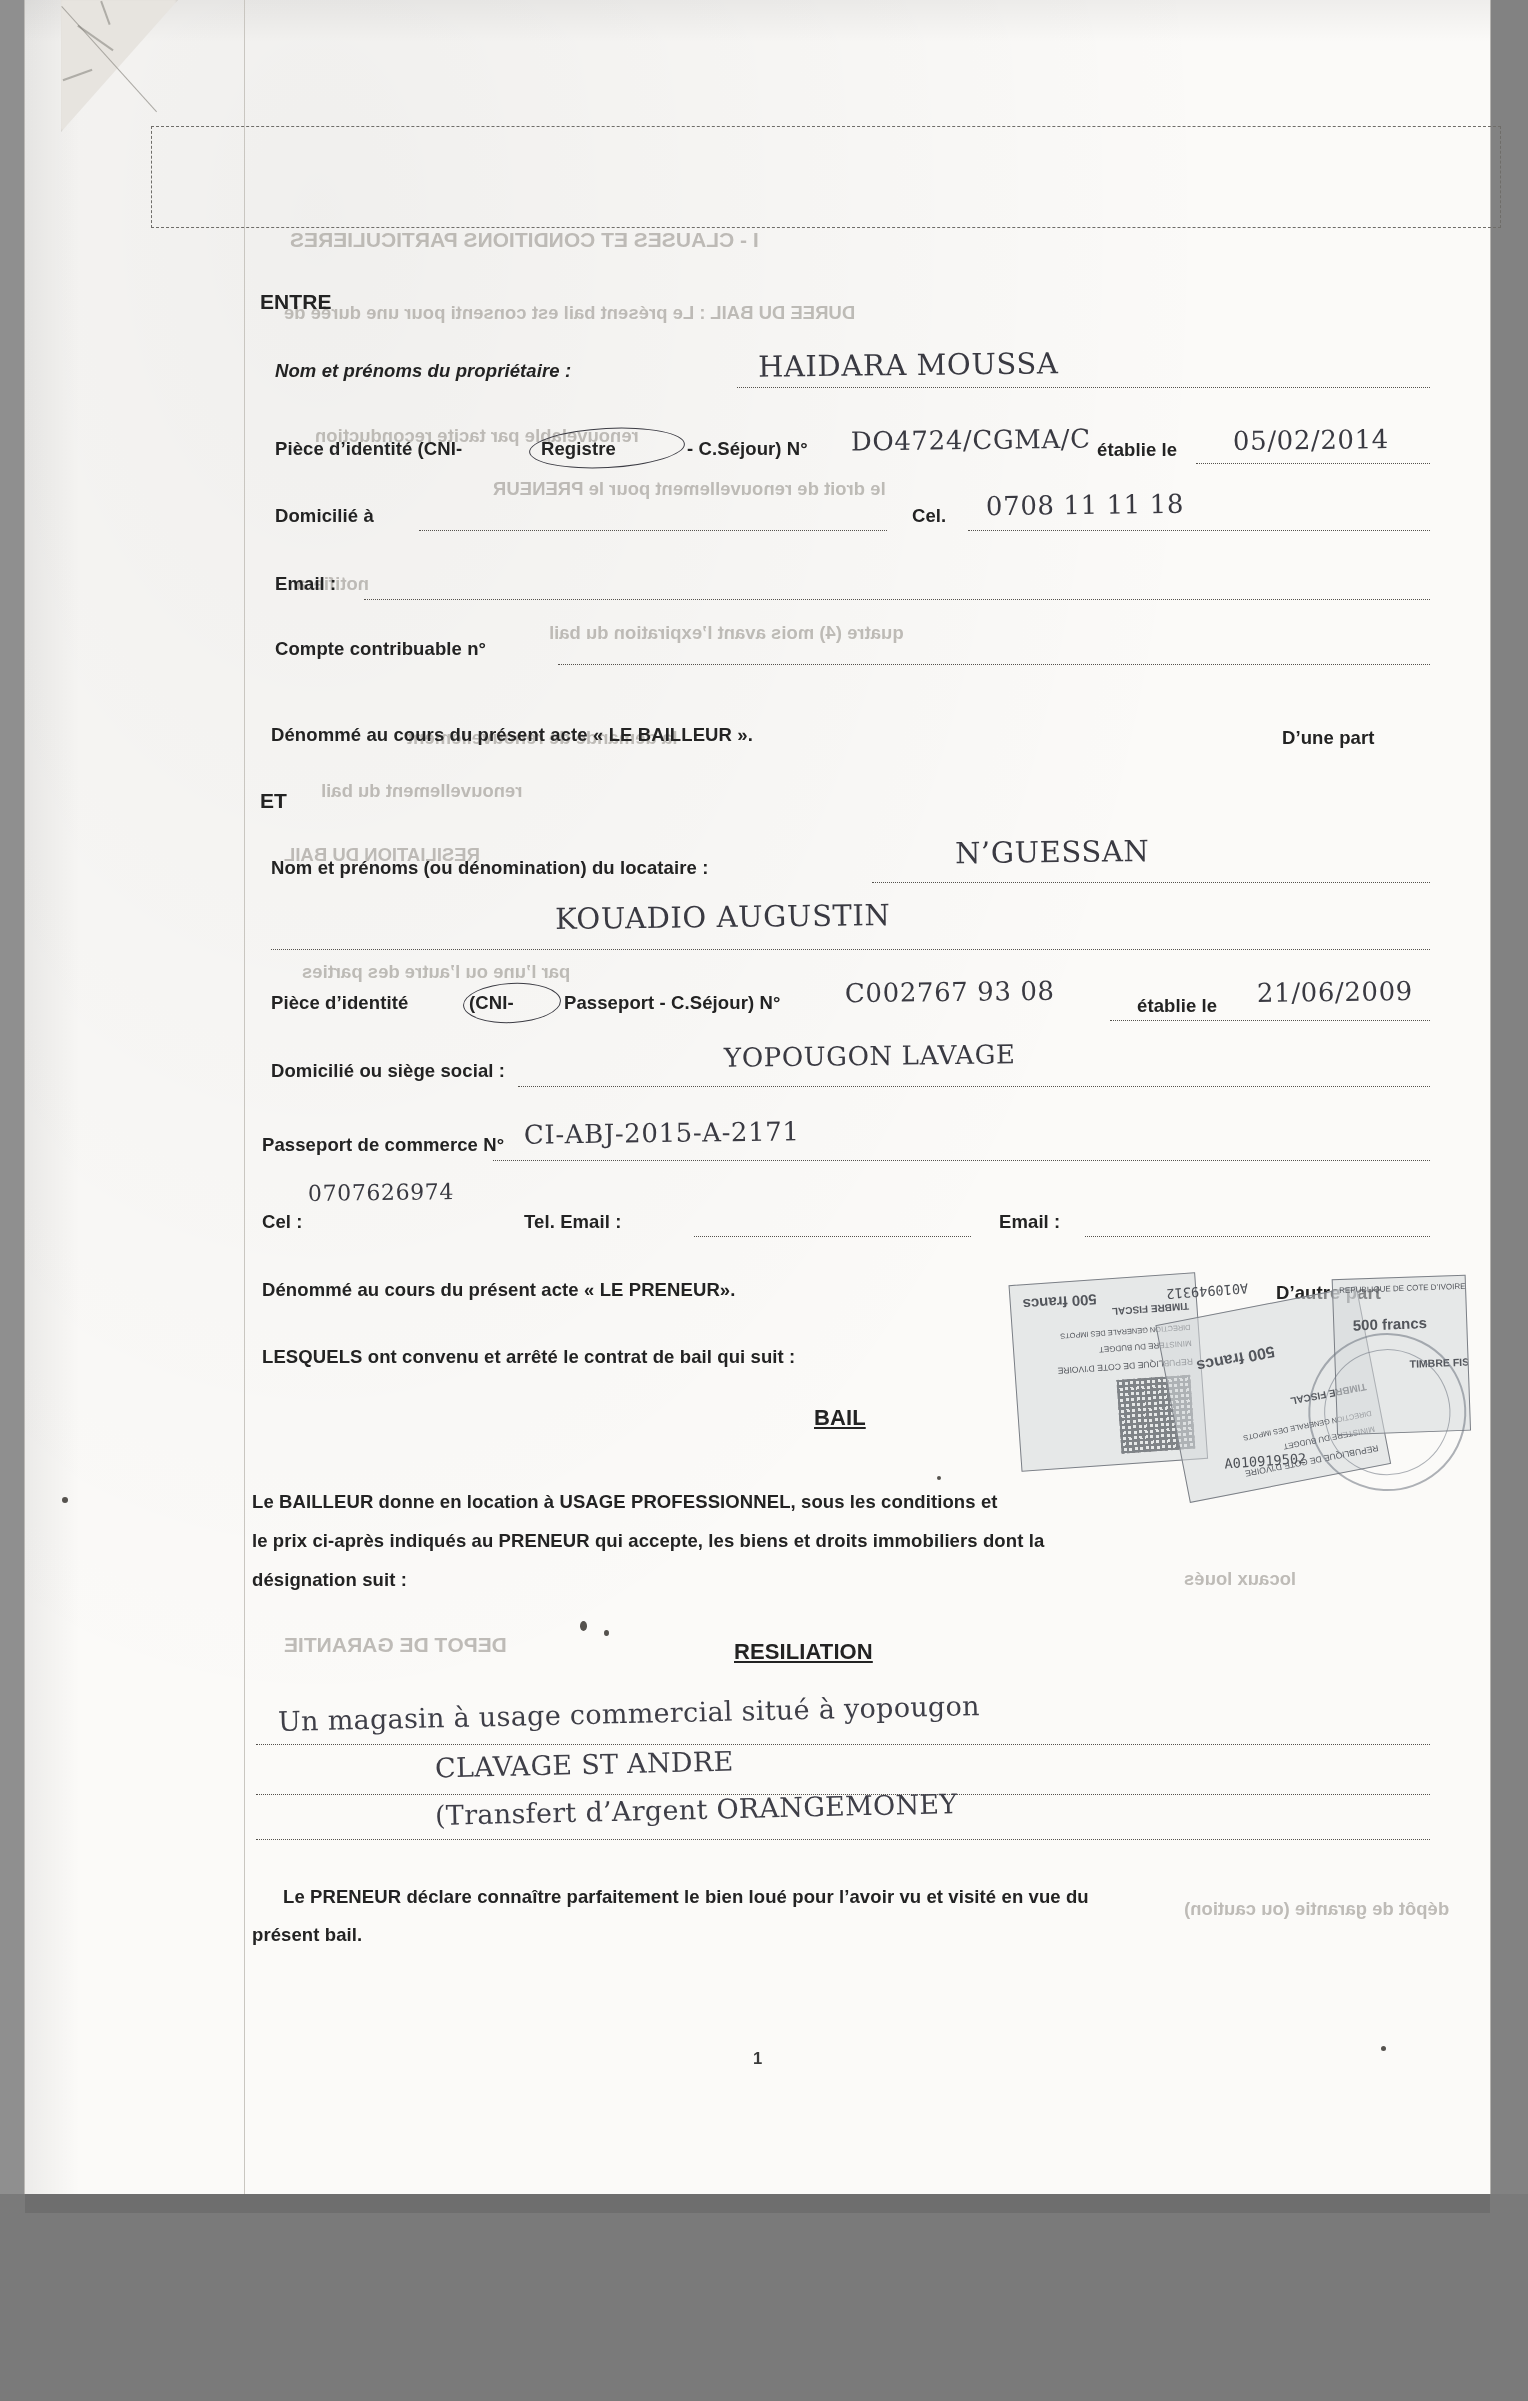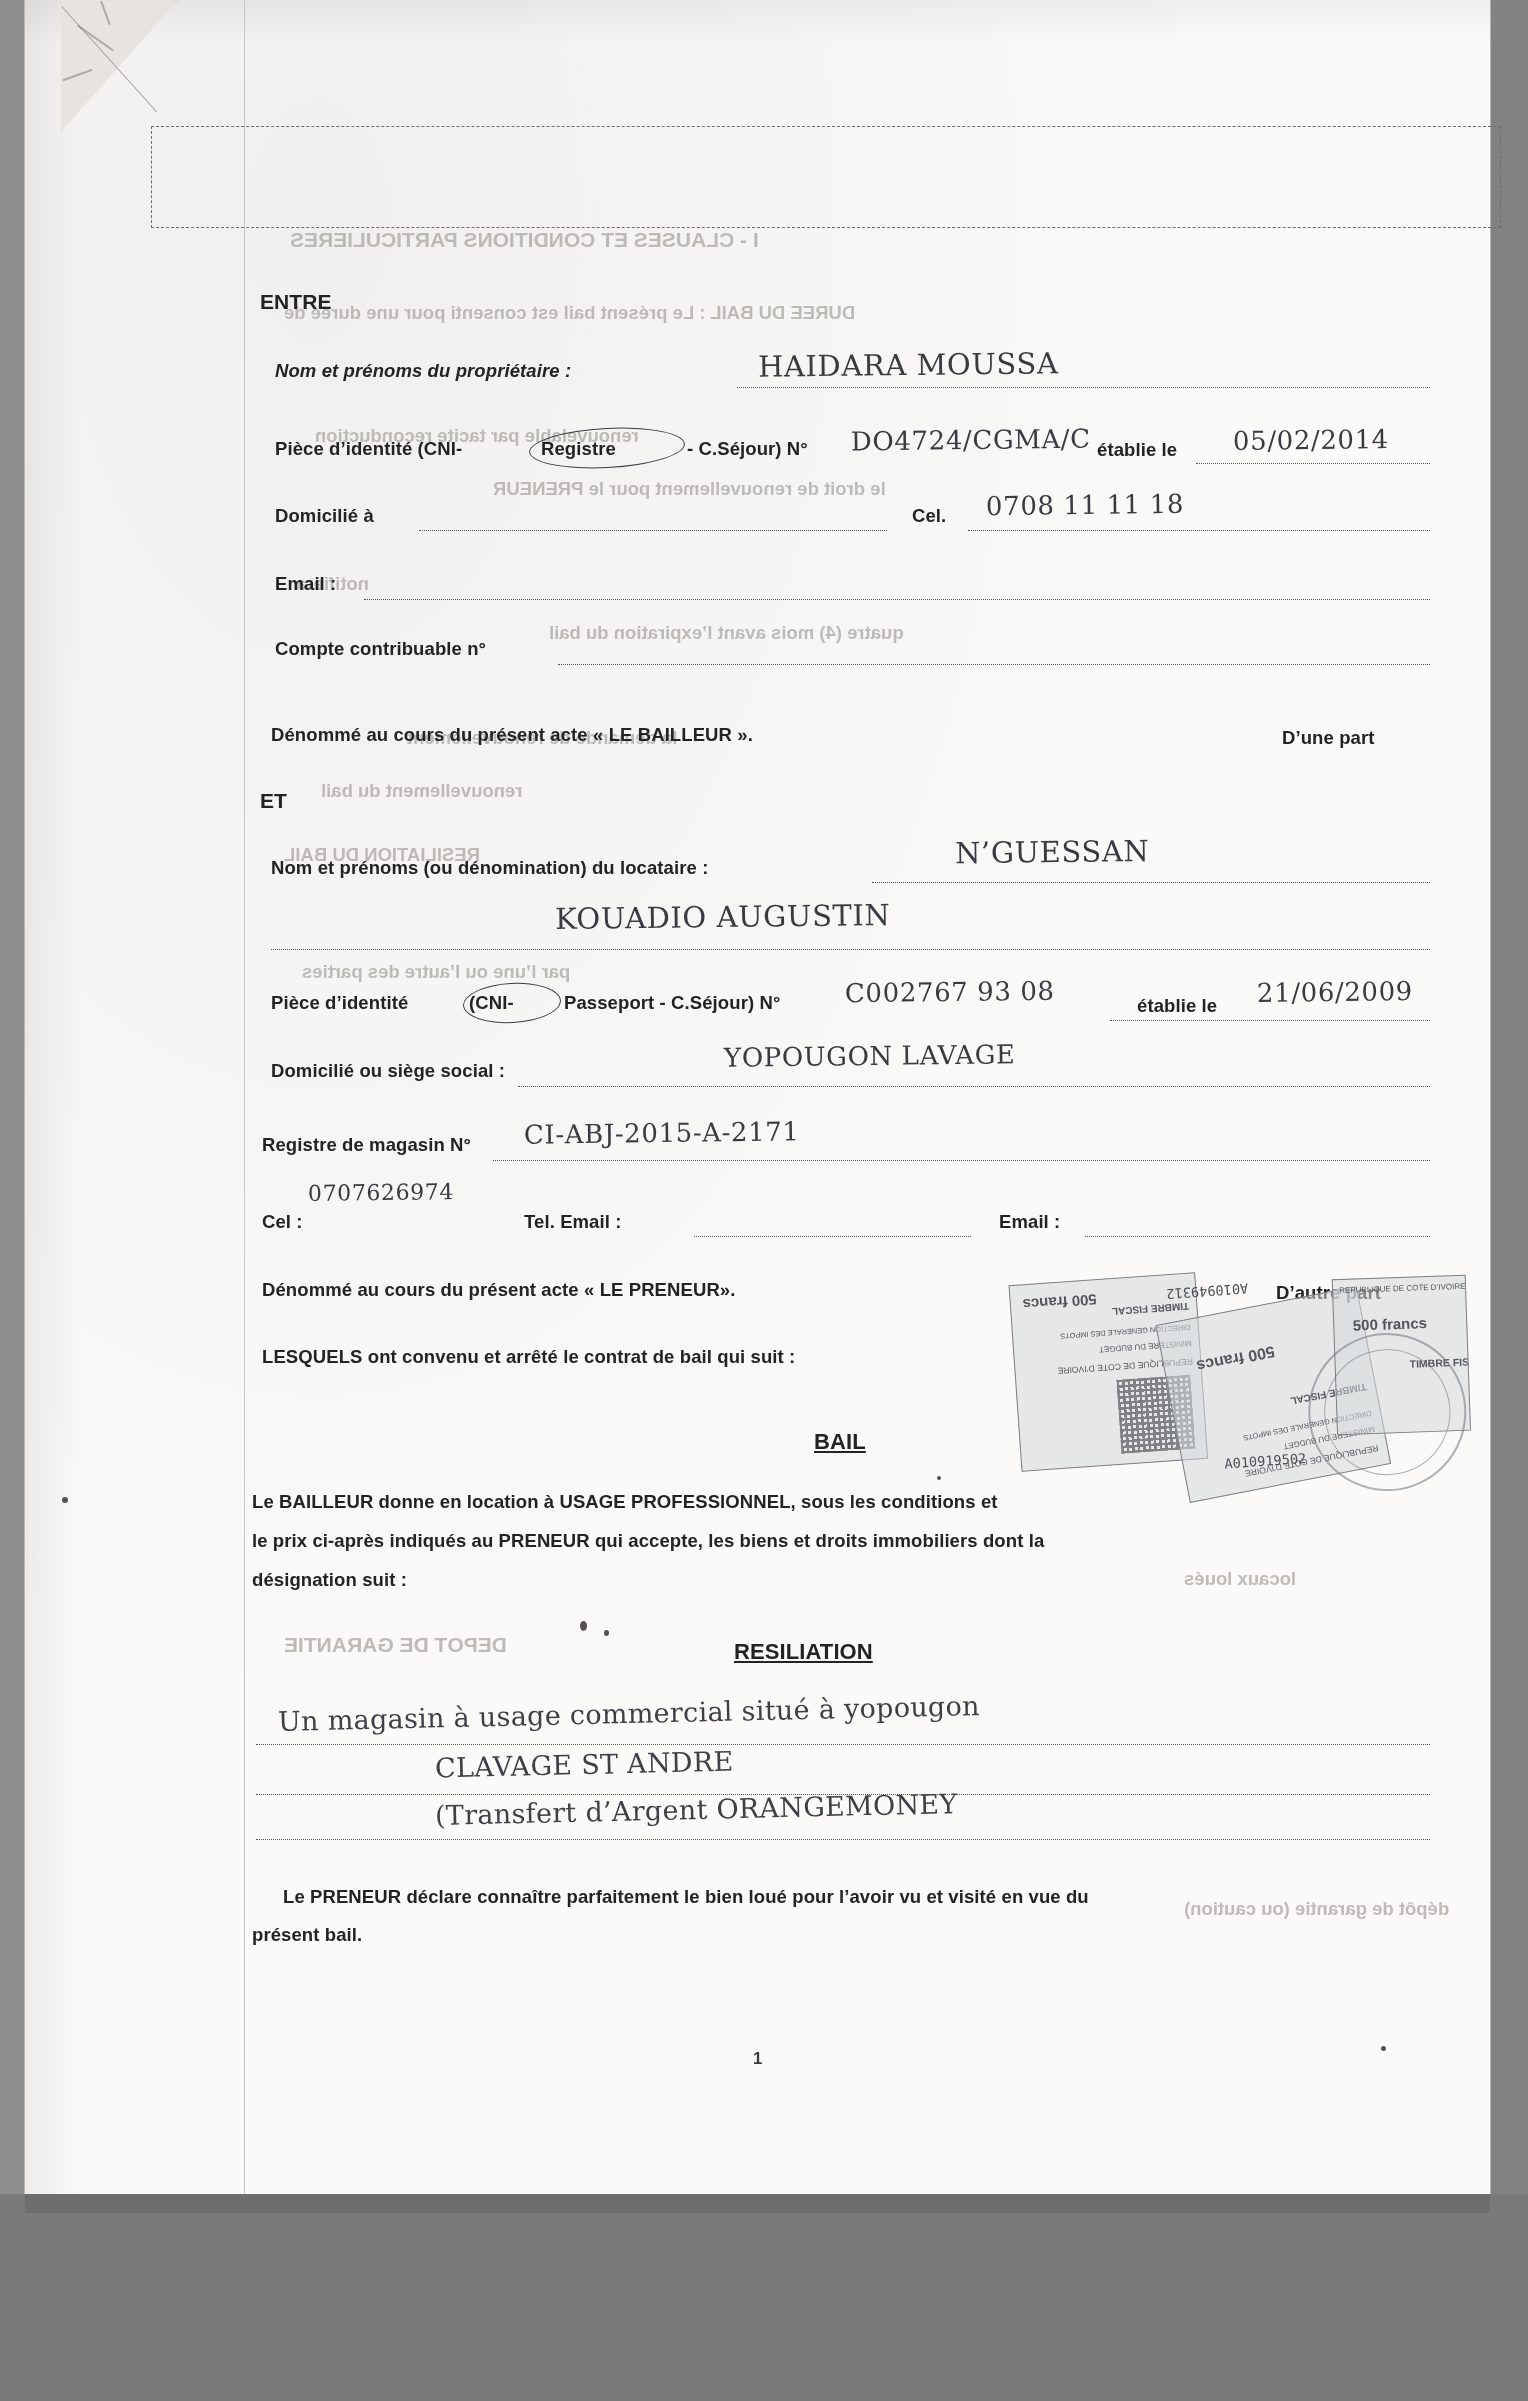--- a/index.html
+++ b/index.html
@@ -342,37 +342,37 @@
   <div class="ptext" style="left:539px;top:992px;">Passeport - C.Séjour) N°</div>
   <div class="hw" style="left:820px;top:977px;">C002767 93 08</div>
   <div class="ptext" style="left:1112px;top:995px;">établie le</div>
   <div class="hw" style="left:1232px;top:977px;">21/06/2009</div>
   <div class="dots" style="left:1085px;top:1020px;width:320px;"></div>
 
   <div class="ptext" style="left:246px;top:1060px;">Domicilié ou siège social :</div>
   <div class="dots" style="left:493px;top:1086px;width:912px;"></div>
   <div class="hw" style="left:699px;top:1041px;">YOPOUGON   LAVAGE</div>
 
-  <div class="ptext" style="left:237px;top:1134px;">Registre de magasin N°</div>
+  <div class="ptext" style="left:237px;top:1134px;">Passeport de commerce N°</div>
   <div class="dots" style="left:468px;top:1160px;width:937px;"></div>
   <div class="hw" style="left:499px;top:1118px;">CI-ABJ-2015-A-2171</div>
 
   <div class="ptext" style="left:237px;top:1211px;">Cel :</div>
   <div class="hw hw-sm" style="left:283px;top:1180px;">0707626974</div>
   <div class="ptext" style="left:499px;top:1211px;">Tel. Email :</div>
   <div class="dots" style="left:669px;top:1236px;width:277px;"></div>
   <div class="ptext" style="left:974px;top:1211px;">Email :</div>
   <div class="dots" style="left:1060px;top:1236px;width:345px;"></div>
 
   <div class="ptext" style="left:237px;top:1279px;">Dénommé au cours du présent acte « LE PRENEUR».</div>
   <div class="ptext" style="left:1251px;top:1282px;text-align:right;">D’autre part</div>
 
   <div class="ptext" style="left:237px;top:1346px;">LESQUELS ont convenu et arrêté le contrat de bail qui suit :</div>
 
-  <div class="ptext u" style="left:789px;top:1405px;font-size:22px;margin-top:24px;">BAIL</div>
+  <div class="ptext u" style="left:789px;top:1405px;font-size:22px;">BAIL</div>
 
   <div class="ptext" style="left:227px;top:1530px;">le prix ci-après indiqués au PRENEUR qui accepte, les biens et droits immobiliers dont la</div>
   <div class="ptext" style="left:227px;top:1491px;">Le BAILLEUR donne en location à USAGE PROFESSIONNEL, sous les conditions et</div>
   <div class="ptext" style="left:227px;top:1569px;">désignation suit :</div>
 
   <div class="ptext u" style="left:709px;top:1639px;font-size:22px;">RESILIATION</div>
 
   <div class="dots" style="left:231px;top:1744px;width:1174px;"></div>
   <div class="hw2" style="left:253px;top:1698px;font-size:27px;">Un magasin  à  usage  commercial situé  à yopougon</div>
   <div class="dots" style="left:231px;top:1794px;width:1174px;"></div>

